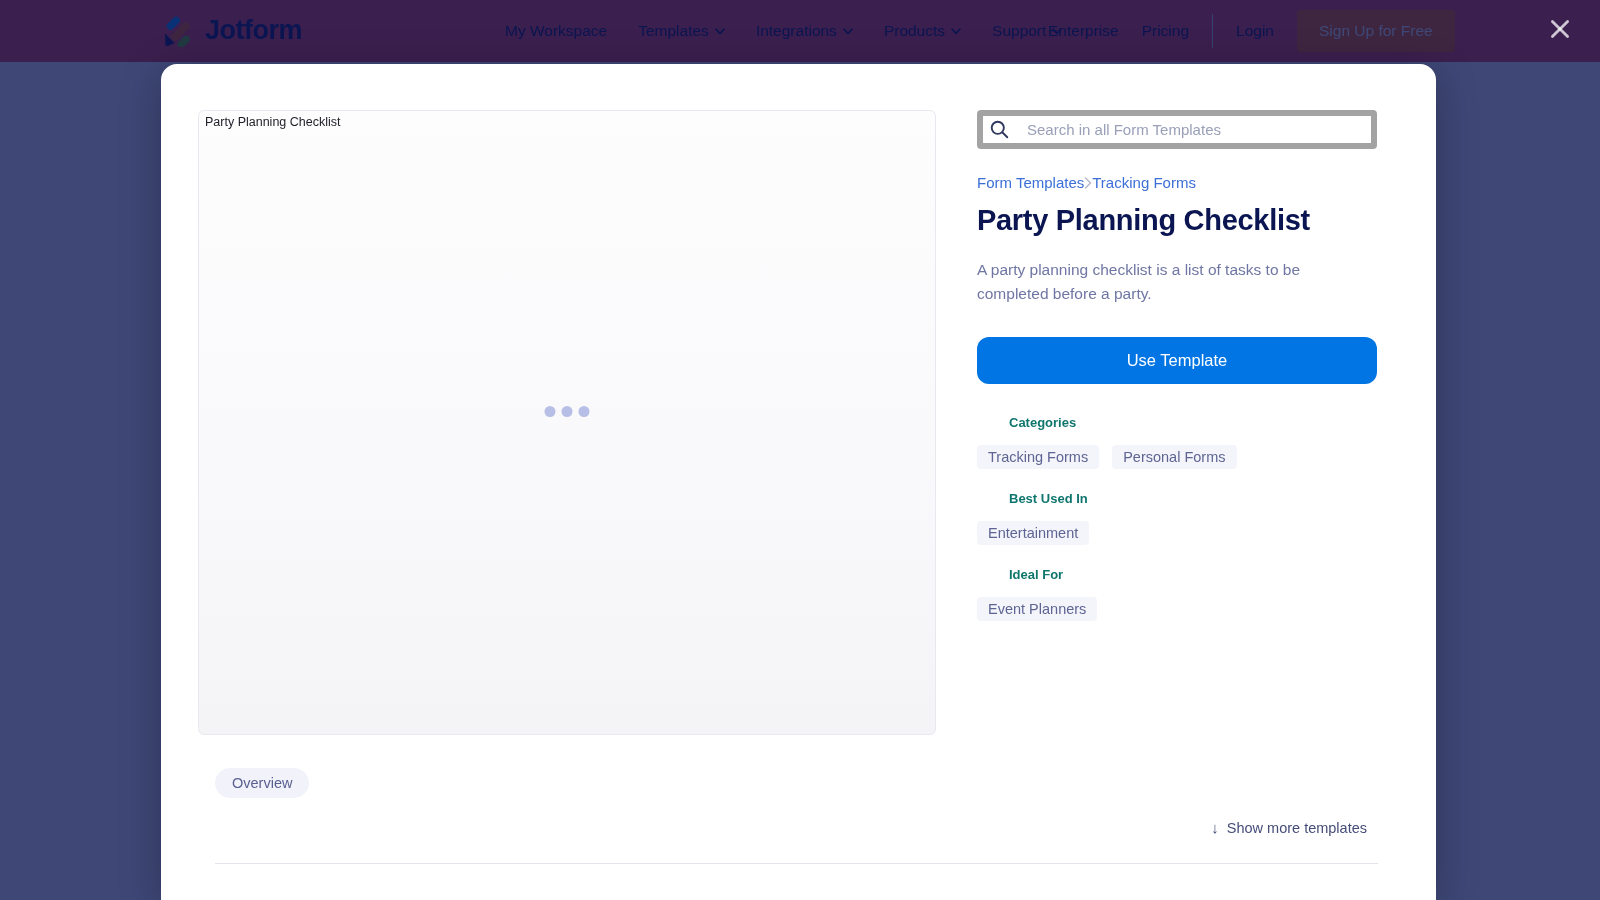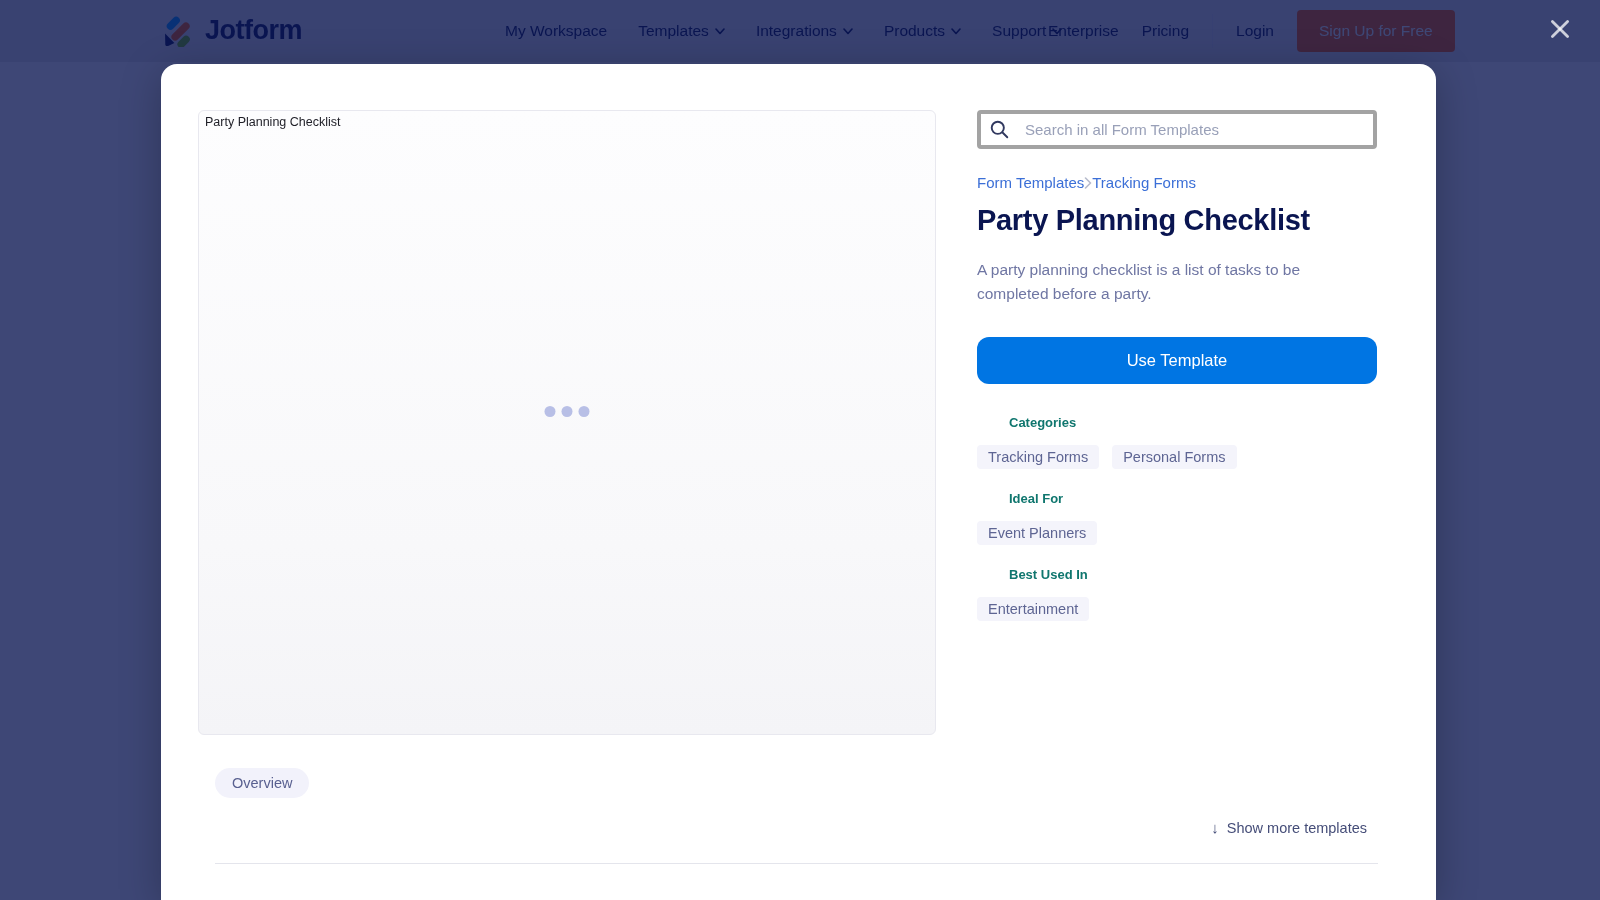--- a/index.html
+++ b/index.html
@@ -1,20 +1,20 @@
 <!DOCTYPE html>
 <html><head>
 <meta charset="utf-8">
 <style>
   * { margin:0; padding:0; box-sizing:border-box; }
   html,body { width:1600px; height:900px; overflow:hidden; }
   body { font-family:"Liberation Sans", sans-serif; background:#fff; position:relative; }
 
   
-  .site-header { position:absolute; left:0; top:0; width:1600px; height:62px; background:#e5e5e5; z-index:1; }
+  .site-header { position:absolute; left:0; top:0; width:1600px; height:62px; background:#ef4444; z-index:1; }
   .logo { position:absolute; left:163px; top:14px; display:flex; align-items:center; gap:9px; cursor:pointer; }
   .logo-word { font-size:27px; font-weight:bold; color:#0A1551; letter-spacing:-0.5px; }
   .main-nav { position:absolute; left:505px; top:0; height:62px; display:flex; align-items:center; gap:31px; }
   .nav-link { font-size:15.5px; color:#0A1551; display:flex; align-items:center; gap:6px; cursor:pointer; white-space:nowrap; }
   .nav-right { position:absolute; left:1048px; top:0; height:62px; display:flex; align-items:center; gap:23px; }
   .nav-vdiv { width:1px; height:34px; background:#dcdeea; }
   .signup-btn { background:#FF6100; color:#fff; font-size:15.5px; border:none; border-radius:4px; padding:12px 22px; cursor:pointer; }
   .chev { width:10px; height:7px; }
 
   
@@ -32,21 +32,21 @@
   .loading-dots { position:absolute; left:50%; top:295px; transform:translateX(-50%); display:flex; gap:6px; }
   .loading-dots i { width:11px; height:11px; border-radius:50%; background:#b8bfe6; animation:jfb 0.9s ease-in-out infinite; }
   .loading-dots i:nth-child(1){ animation-delay:-0.30s; }
   .loading-dots i:nth-child(2){ animation-delay:-0.15s; }
   .loading-dots i:nth-child(3){ animation-delay:0s; }
   @keyframes jfb { 0%,100%{ transform:translateY(5px);} 50%{ transform:translateY(-4px);} }
 
   
   .side-panel { position:absolute; left:816px; top:46px; width:400px; }
   .search-wrap { position:relative; width:400px; height:39px; }
-  .search-input { width:100%; height:100%; border:4px solid #a3a3a3; border-radius:4px; padding:0 14px 0 44px; font-size:15px; color:#737373; outline:none; font-family:"Liberation Sans", sans-serif; }
+  .search-input { width:100%; height:100%; border:6px solid #a3a3a3; border-radius:4px; padding:0 14px 0 44px; font-size:15px; color:#737373; outline:none; font-family:"Liberation Sans", sans-serif; }
   .search-input::placeholder { color:#99a0b8; }
   .search-icon { position:absolute; left:13px; top:10px; }
   .crumbs { margin-top:25px; display:flex; align-items:center; }
   .crumb-link { font-size:15px; color:#3b6fd7; text-decoration:none; cursor:pointer; }
   .crumb-sep { display:flex; align-items:center; }
   .tpl-title { margin-top:13px; font-size:29px; font-weight:bold; color:#0A1551; letter-spacing:-0.3px; }
   .tpl-desc { margin-top:21px; width:356px; font-size:15.5px; line-height:24px; color:#6f76a3; }
   .use-btn { margin-top:31px; width:400px; height:47px; background:#0075E3; color:#fff; font-size:16.5px; border:none; border-radius:12px; cursor:pointer; font-family:"Liberation Sans", sans-serif; }
   .meta-section .sec-head { font-size:13px; font-weight:bold; color:#0f766e;margin-left:32px; }
   .meta-section { margin-top:22px; }
@@ -172,32 +172,32 @@
           <div class="sec-head">Categories</div>
           <div class="chip-row">
 
               <span class="chip">Tracking Forms</span>
 
               <span class="chip">Personal Forms</span>
             </div>
         </div>
 
         <div class="meta-section">
+          <div class="sec-head">Best Used In</div>
+          <div class="chip-row">
+
+              <span class="chip">Entertainment</span>
+            </div>
+        </div>
+
+        <div class="meta-section">
           <div class="sec-head">Ideal For</div>
           <div class="chip-row">
 
               <span class="chip">Event Planners</span>
-            </div>
-        </div>
-
-        <div class="meta-section">
-          <div class="sec-head">Best Used In</div>
-          <div class="chip-row">
-
-              <span class="chip">Entertainment</span>
             </div>
         </div>
       </div>
 
   </div>
 
   <button class="overview-pill">Overview</button>
 
   <button class="show-more">
     <span class="arrow">↓</span>

